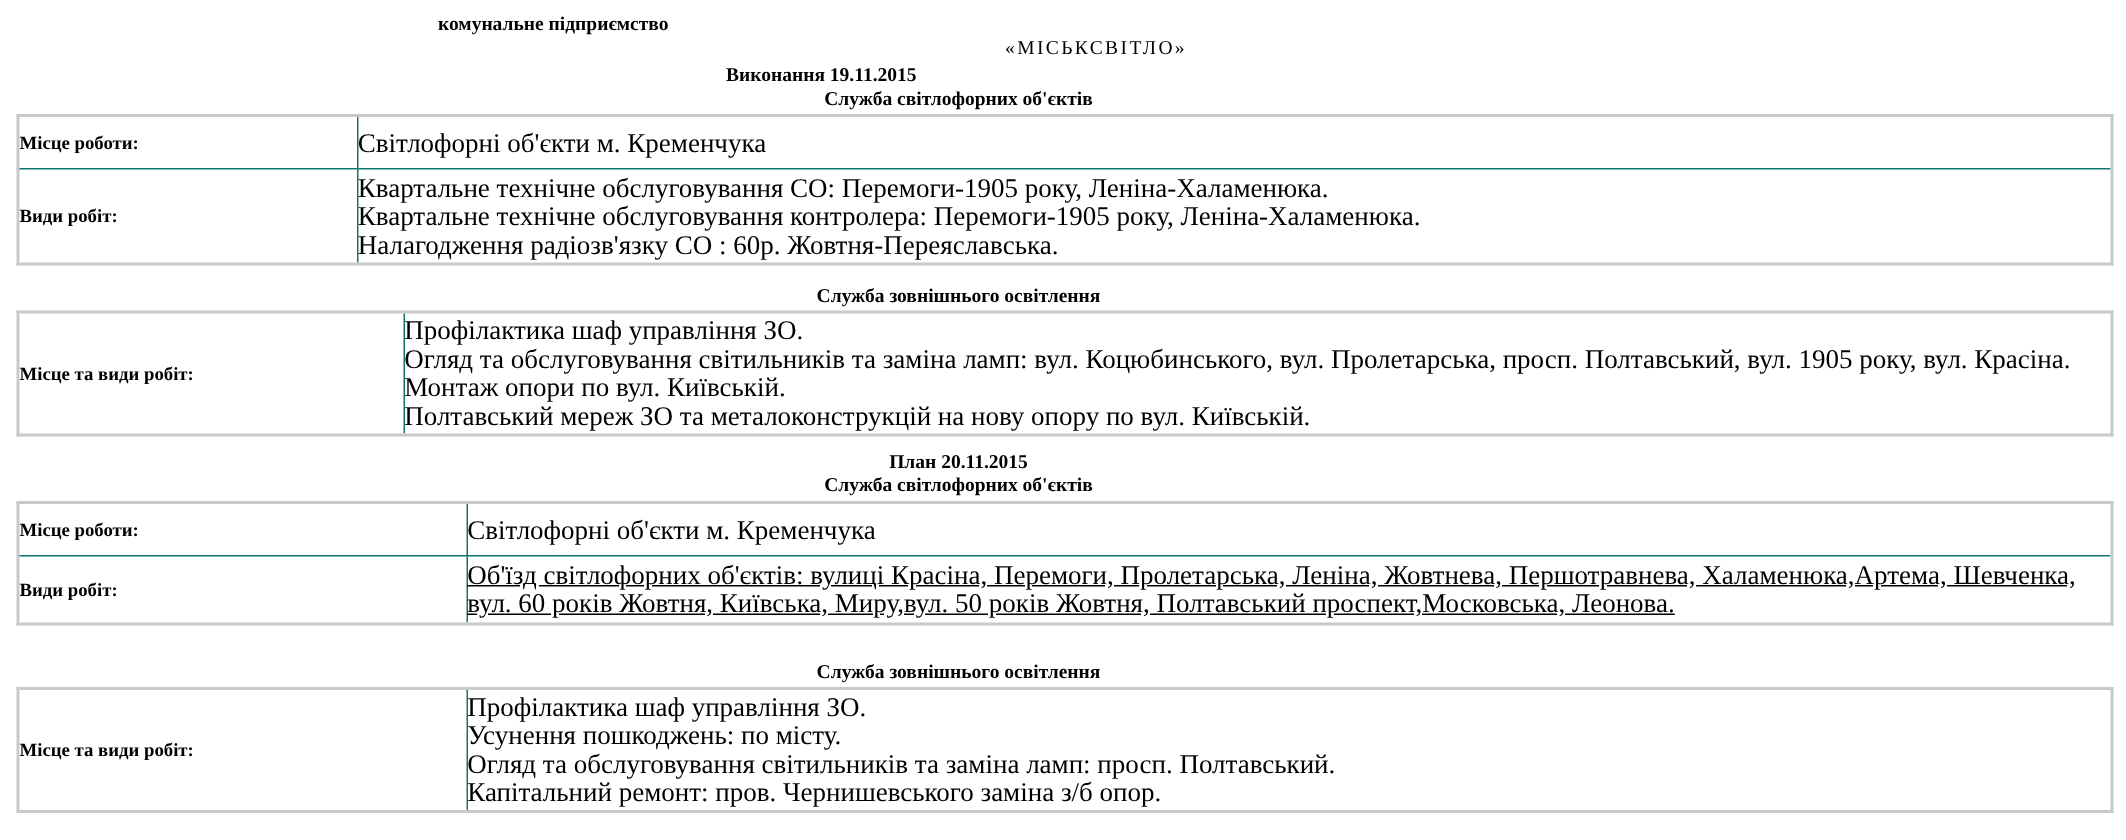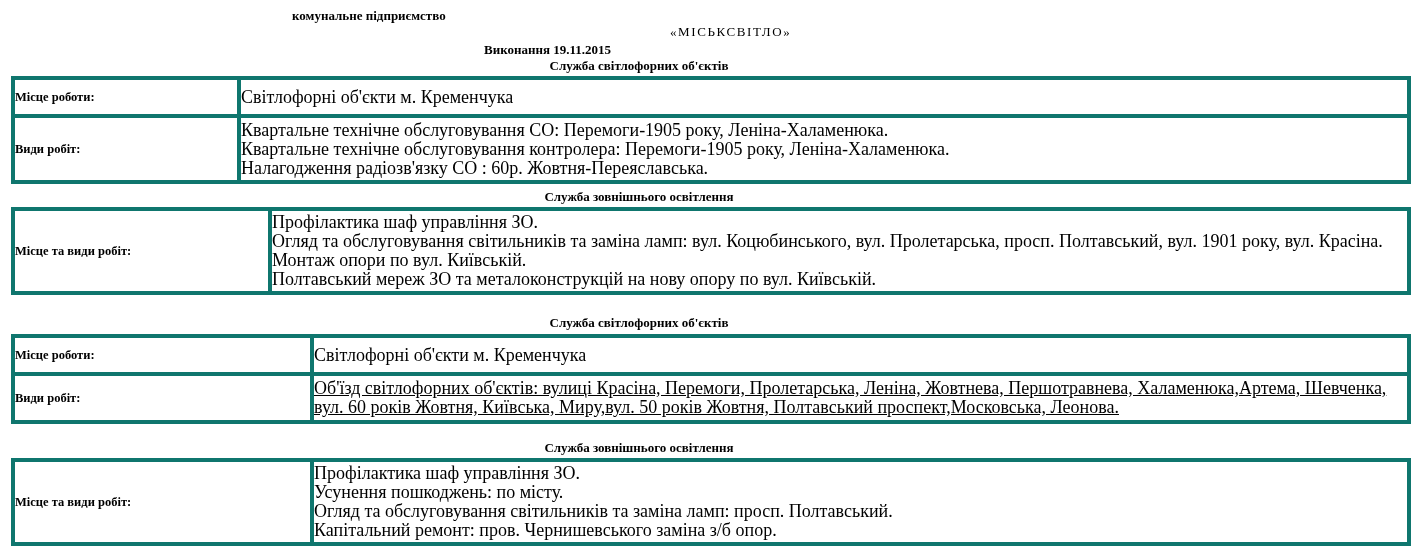--- a/index.html
+++ b/index.html
@@ -55,21 +55,21 @@
   }
 
   
   .tbl {
     border-collapse: collapse;
     table-layout: fixed;
     border: 2px solid #c9c9c9;
     background: #ffffff;
   }
   .tbl td {
-    border: 4px solid #0f766e;
+    border: 1px solid #0f766e;
     padding: 0;
     vertical-align: middle;
   }
   .cell-label {
     font-weight: bold;
     font-size: 12.5px;
     padding: 6px 0 6px 12px;
     line-height: 16px;
   }
   .cell-value {
@@ -139,29 +139,30 @@
     <table class="tbl" style="width:1396px;">
       <colgroup>
           <col style="width:257px;">
           <col style="width:1139px;">
         </colgroup>
       <tbody>
         <tr>
           <td class="cell-label" style="height:80px;">Місце та види робіт:</td>
           <td class="cell-value" style="height:80px;">
             <span class="ln">Профілактика шаф управління ЗО.</span>
-            <span class="ln">Огляд та обслуговування світильників та заміна ламп: вул. Коцюбинського, вул. Пролетарська, просп. Полтавський, вул. 1901 року, вул. Красіна.</span>
+            <span class="ln">Огляд та обслуговування світильників та заміна ламп: вул. Коцюбинського, вул. Пролетарська, просп. Полтавський, вул. 1905 року, вул. Красіна.</span>
             <span class="ln">Монтаж опори по вул. Київській.</span>
             <span class="ln">Полтавський мереж ЗО та металоконструкцій на нову опору по вул. Київській.</span>
           </td>
         </tr>
       </tbody>
     </table>
   </div>
 
+  <div class="abs section-caption" id="cap-plan">План 20.11.2015</div>
 
   <div class="abs section-caption" id="cap-svc-traffic-2">Служба світлофорних об'єктів</div>
 
   <div class="abs" id="tbl3-wrap">
     <table class="tbl" style="width:1396px;">
       <colgroup>
           <col style="width:299px;">
           <col style="width:1097px;">
         </colgroup>
       <tbody>

